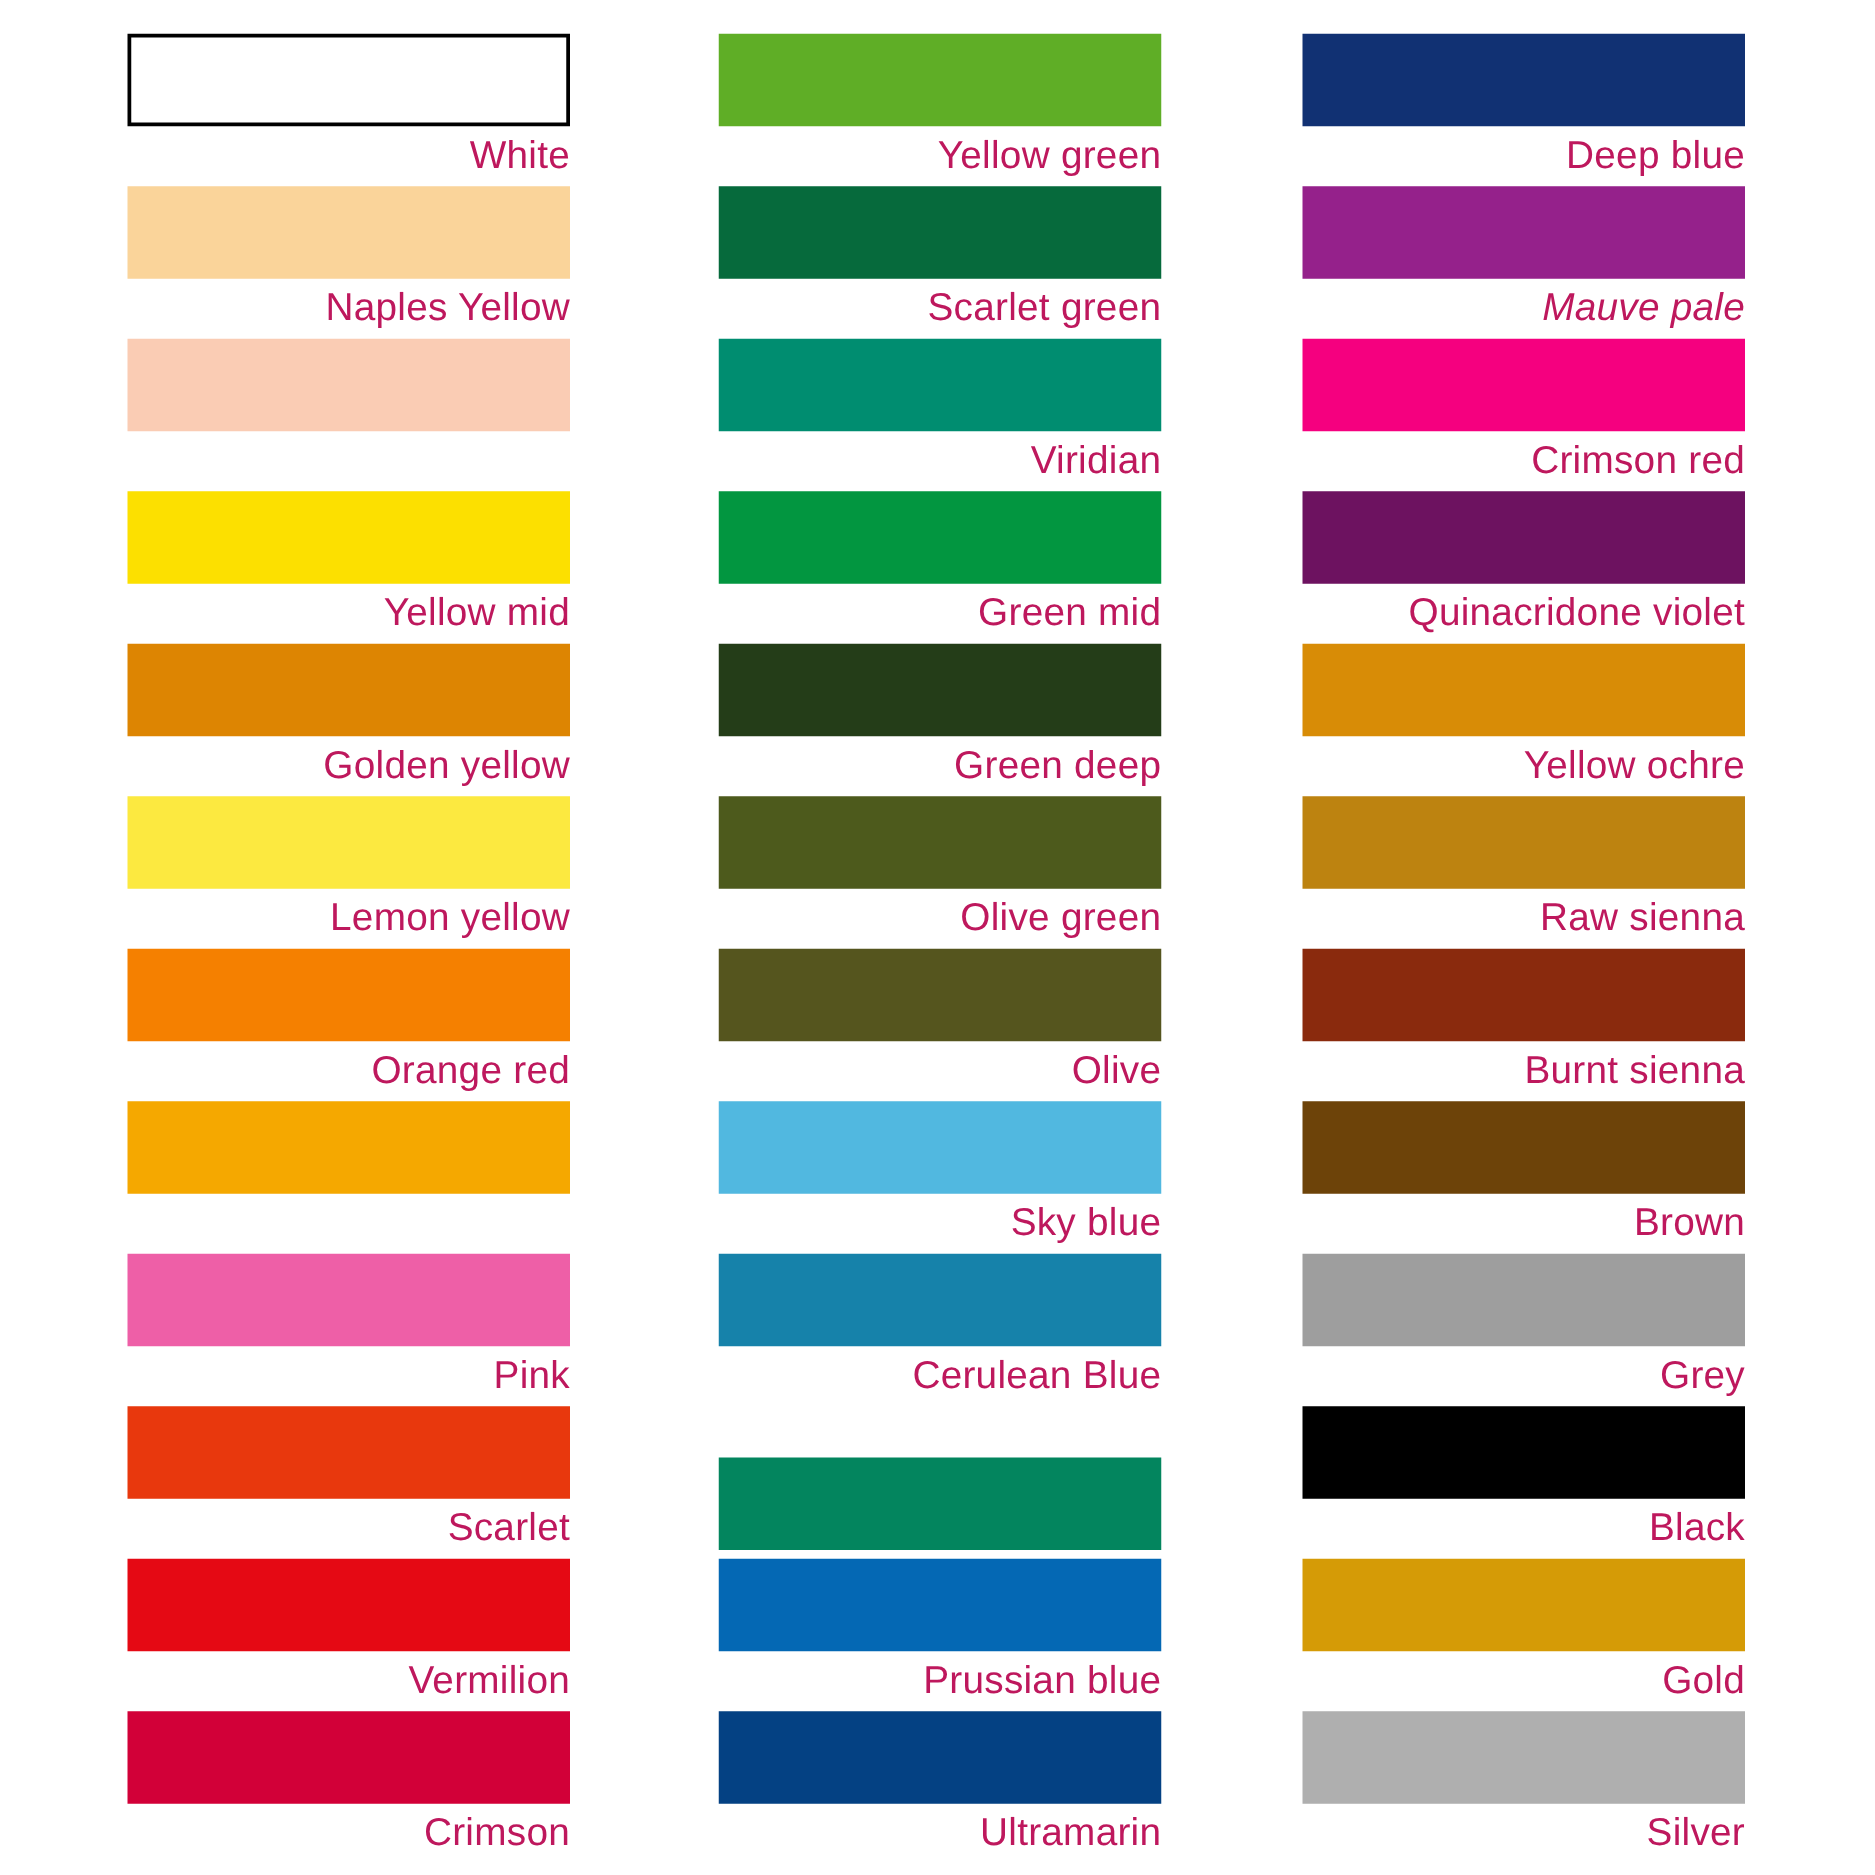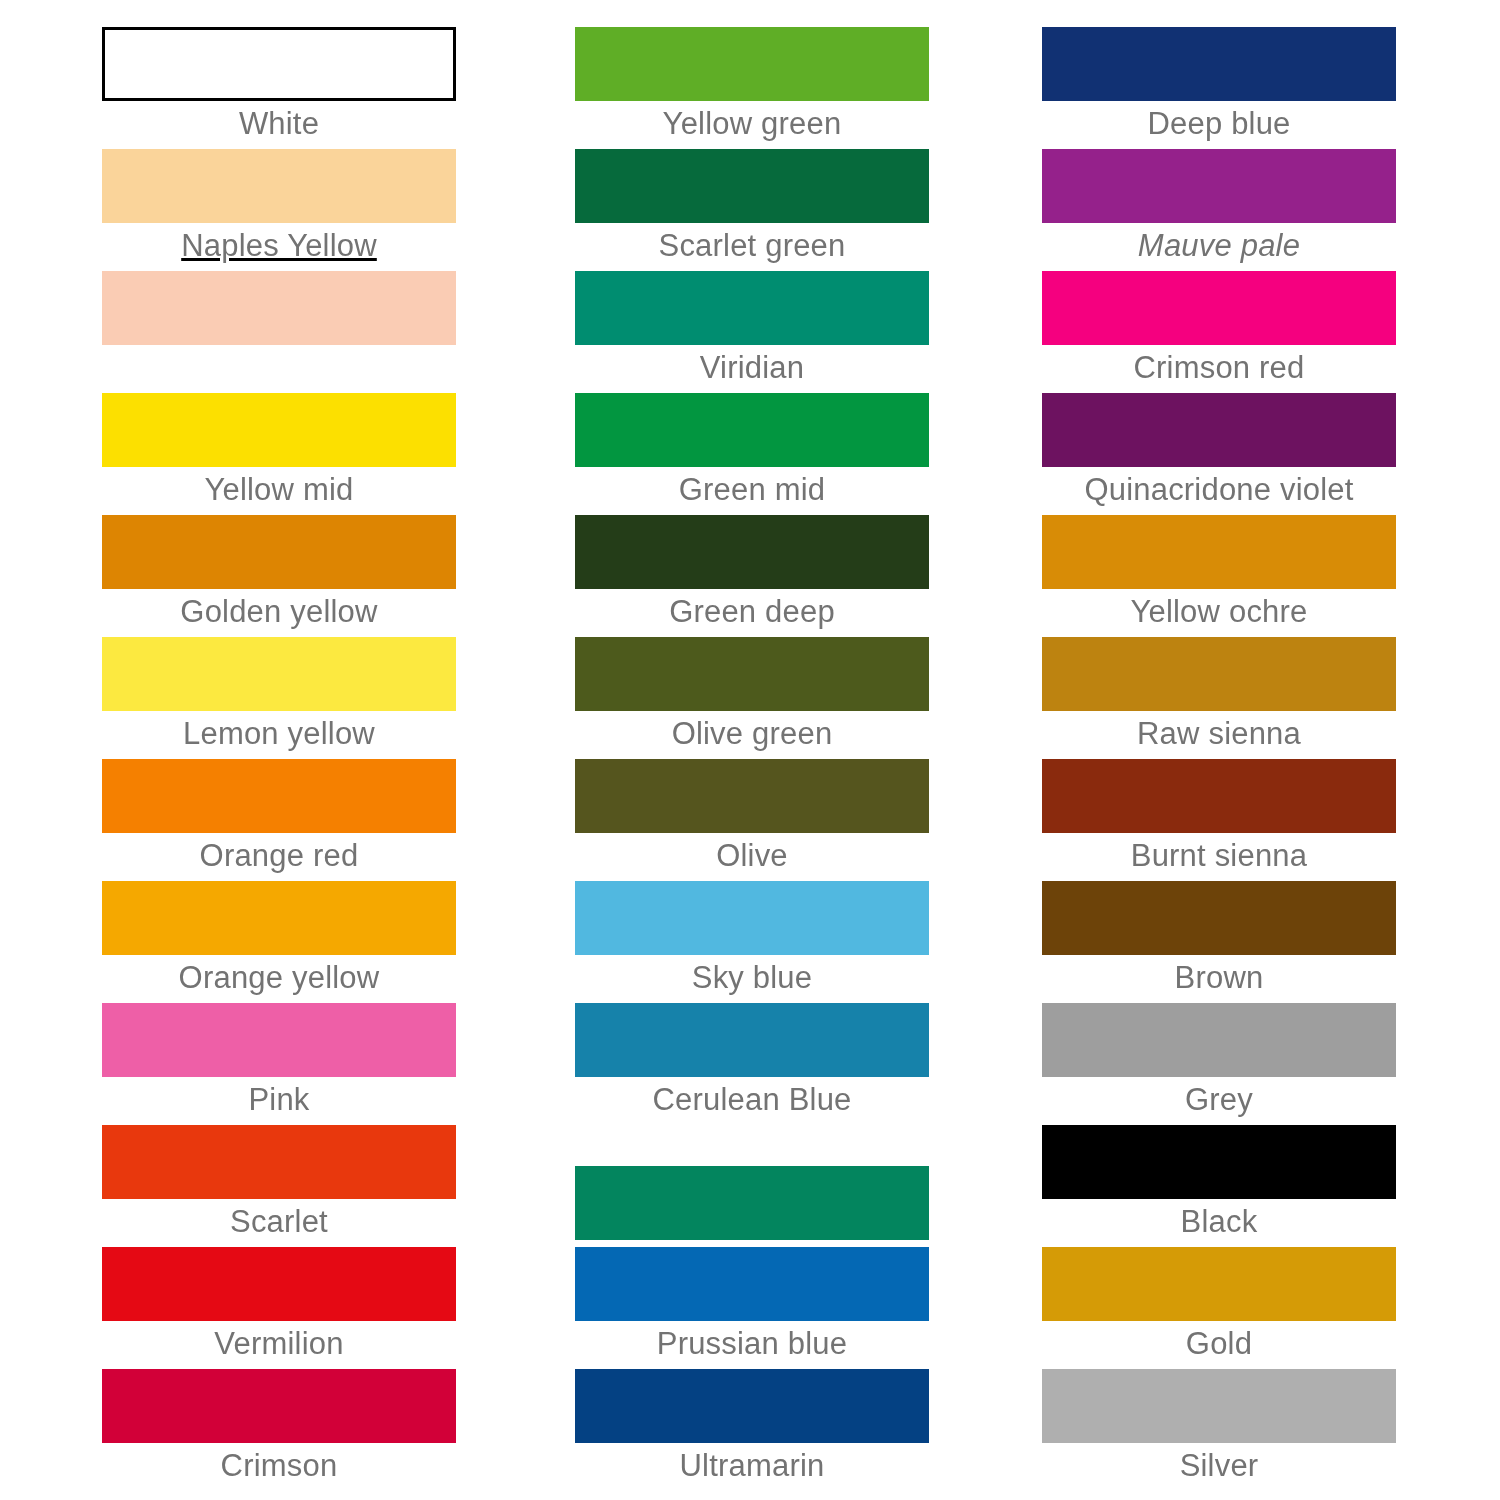--- a/index.html
+++ b/index.html
@@ -44,42 +44,42 @@
     height: 74px;
     box-sizing: border-box;
   }
 
   .swatch-chip.bordered {
     border: 3px solid #000000;
   }
 
   .swatch-label {
     width: 354px;
-    text-align: center;
+    text-align: right;
     font-family: "Liberation Sans", "DejaVu Sans", sans-serif;
     font-size: 31px;
     line-height: 44px;
     letter-spacing: 0.2px;
-    color: #737373;
+    color: #be185d;
     font-weight: 400;
     white-space: nowrap;
     padding-top: 1px;
   }
 </style>
 </head>
 <body>
 
 <div id="chart">
 
   <div class="column col-1">
       <div class="swatch-row" style="top: 27px;">
         <div class="swatch-chip bordered" title="#FFFFFF" style="background: rgb(255, 255, 255);"></div>
         <div class="swatch-label">White</div>
       </div>
-      <div class="swatch-row" style="top: 149px; text-decoration: underline;">
+      <div class="swatch-row" style="top: 149px;">
         <div class="swatch-chip" title="#FAD49A" style="background: rgb(250, 212, 154);"></div>
         <div class="swatch-label">Naples Yellow</div>
       </div>
       <div class="swatch-row" style="top: 271px;">
         <div class="swatch-chip" title="#FACCB4" style="background: rgb(250, 204, 180);"></div>
       </div>
       <div class="swatch-row" style="top: 393px;">
         <div class="swatch-chip" title="#FCE000" style="background: rgb(252, 224, 0);"></div>
         <div class="swatch-label">Yellow mid</div>
       </div>
@@ -90,21 +90,20 @@
       <div class="swatch-row" style="top: 637px;">
         <div class="swatch-chip" title="#FCE940" style="background: rgb(252, 233, 64);"></div>
         <div class="swatch-label">Lemon yellow</div>
       </div>
       <div class="swatch-row" style="top: 759px;">
         <div class="swatch-chip" title="#F58000" style="background: rgb(245, 128, 0);"></div>
         <div class="swatch-label">Orange red</div>
       </div>
       <div class="swatch-row" style="top: 881px;">
         <div class="swatch-chip" title="#F5A800" style="background: rgb(245, 168, 0);"></div>
-        <div class="swatch-label">Orange yellow</div>
       </div>
       <div class="swatch-row" style="top: 1003px;">
         <div class="swatch-chip" title="#EE5FA7" style="background: rgb(238, 95, 167);"></div>
         <div class="swatch-label">Pink</div>
       </div>
       <div class="swatch-row" style="top: 1125px;">
         <div class="swatch-chip" title="#E8380D" style="background: rgb(232, 56, 13);"></div>
         <div class="swatch-label">Scarlet</div>
       </div>
       <div class="swatch-row" style="top: 1247px;">

